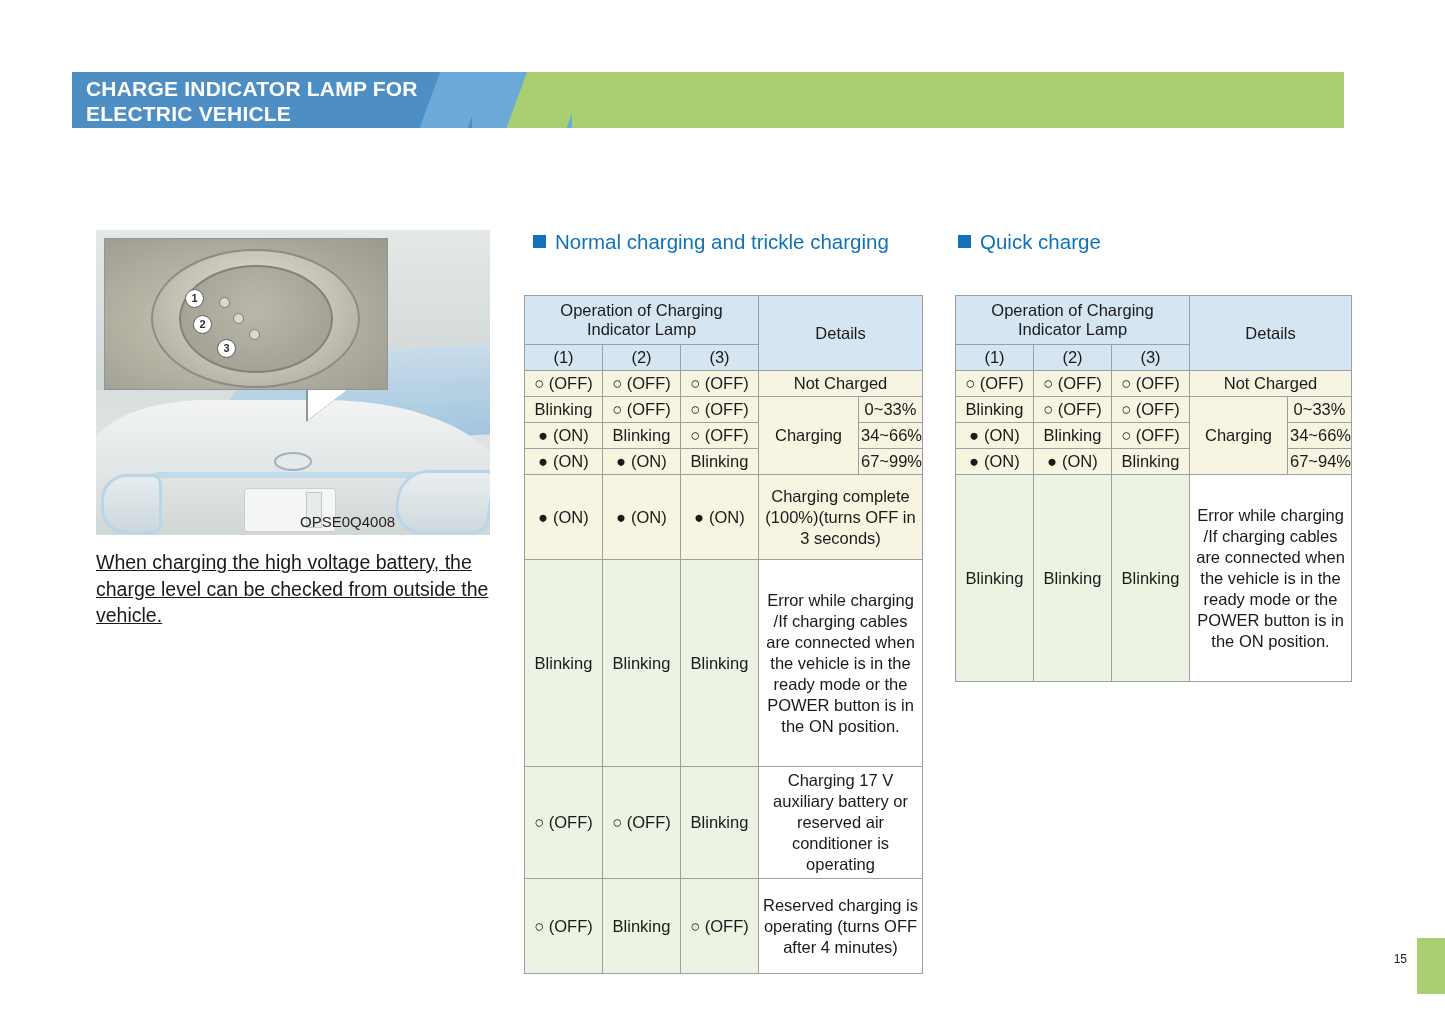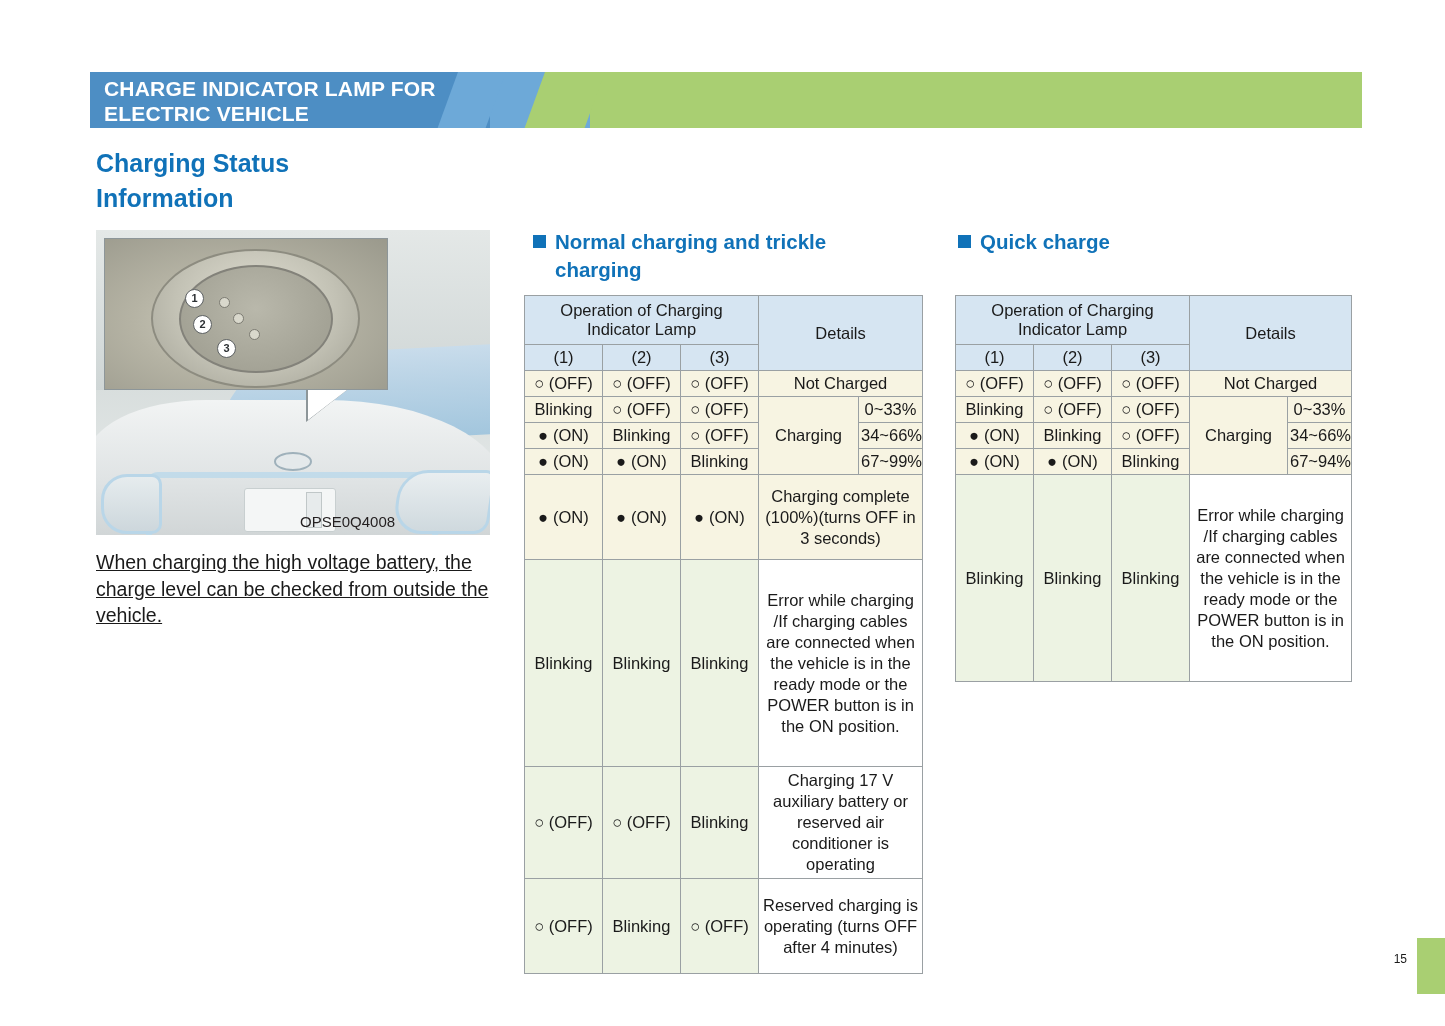--- a/index.html
+++ b/index.html
@@ -15,21 +15,21 @@
     overflow: hidden;
   }
   .page {
     position: absolute;
     inset: 0;
   }
 
   
   .header-band {
     position: absolute;
-    left: 90px;
+    left: 72px;
     top: 72px;
     width: 1272px;
     height: 56px;
     background: #a9cf72;
   }
   .header-green-right {
     position: absolute;
     left: 690px;
     top: 0;
     width: 582px;
@@ -283,21 +283,21 @@
     line-height: 26.5px;
     color: #1a1a1a;
     text-decoration: underline;
   }
 
   
   .col-head {
     position: absolute;
     color: #1072b8;
     font-size: 20.5px;
-    font-weight: bold;
+    font-weight: normal;
     line-height: 28px;
   }
   .col-head .sq {
     display: inline-block;
     width: 13px;
     height: 13px;
     background: #1072b8;
     margin-right: 9px;
     vertical-align: 1px;
   }
@@ -355,21 +355,20 @@
 
   <div class="header-band">
     <div class="header-green-right"></div>
     <div class="header-blue"></div>
     <div class="header-blue-slant"></div>
     <div class="header-dark"></div>
     <div class="header-dark-slant"></div>
     <div class="header-title">CHARGE INDICATOR LAMP FOR ELECTRIC VEHICLE</div>
   </div>
 
-  <div class="section-title">Charging Status Information</div>
 
   <div class="illus">
     <div class="illus-sky"></div>
     <div class="illus-hood"></div>
     <div class="illus-car-body"></div>
     <div class="illus-blue-trim"></div>
     <div class="illus-plate"></div>
     <div class="illus-plate-slot"></div>
     <div class="illus-emblem"></div>
     <div class="illus-lamp-l"></div>

